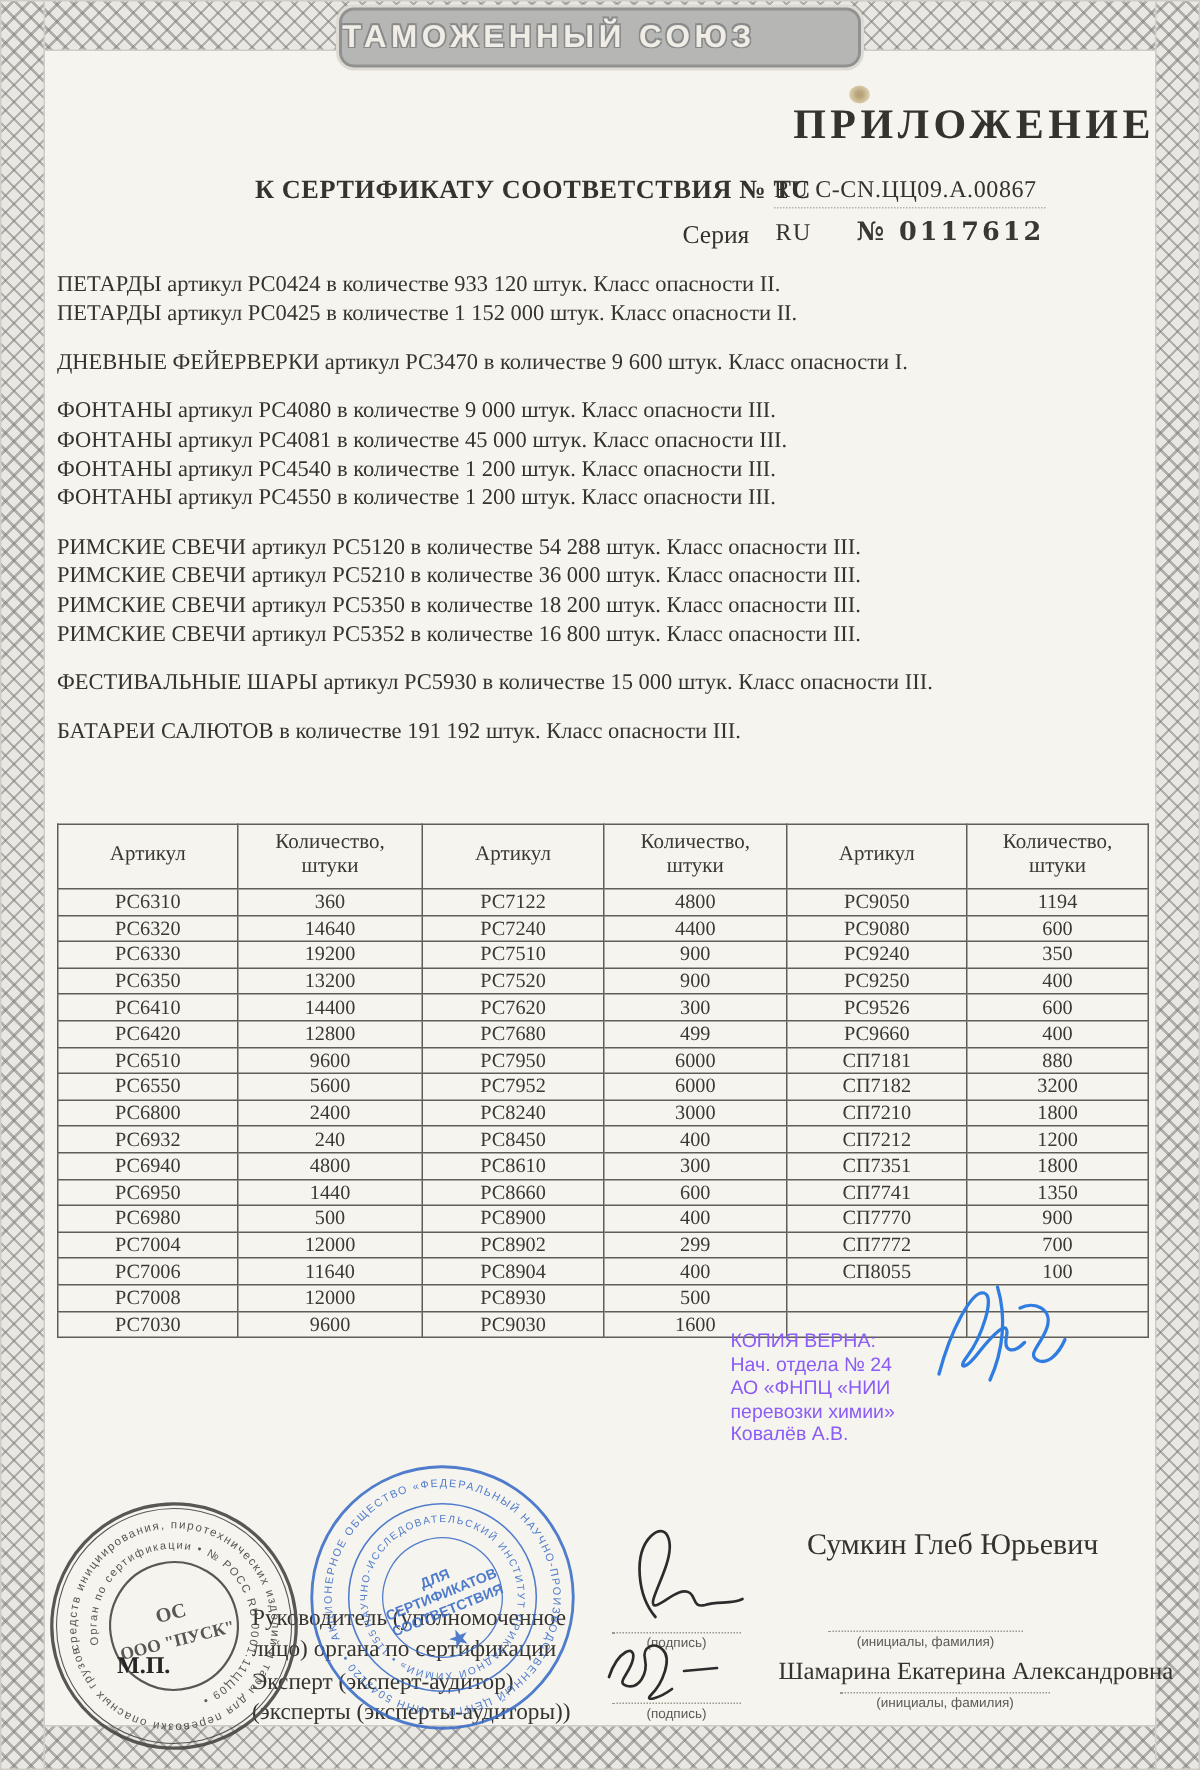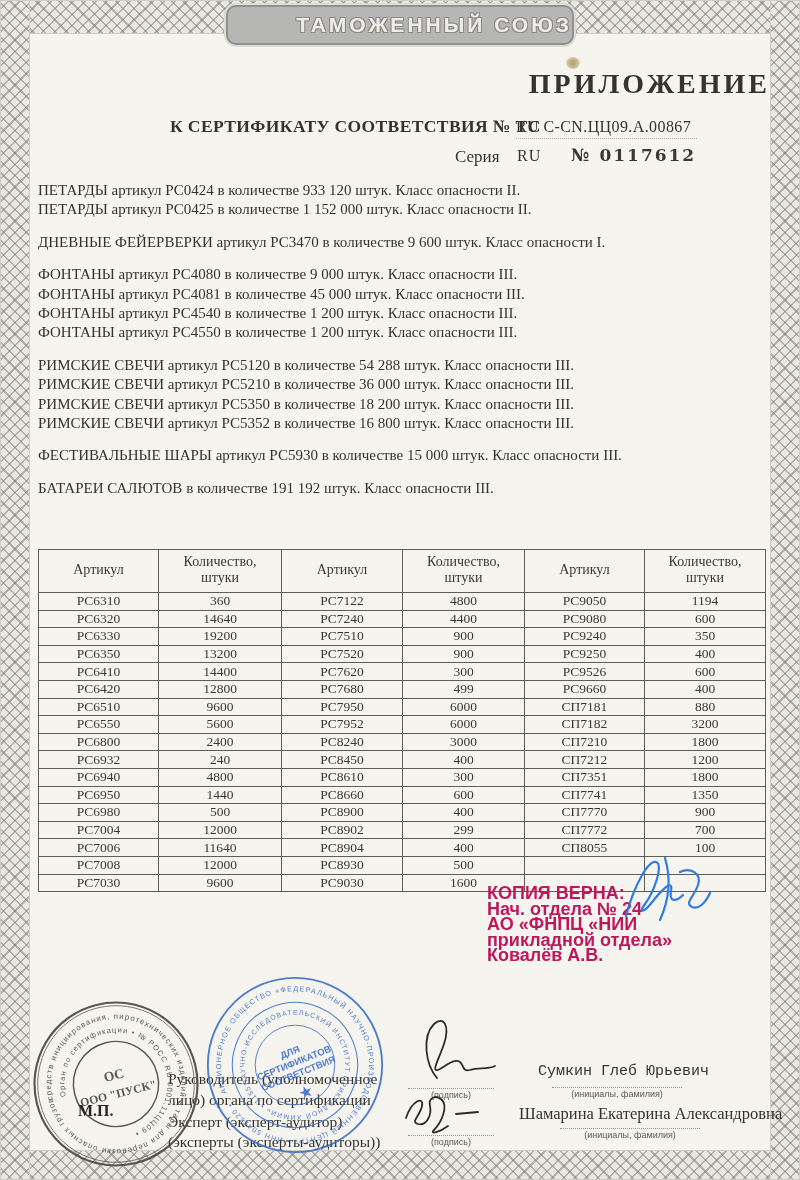--- a/index.html
+++ b/index.html
@@ -17,21 +17,21 @@
     box-shadow:inset 0 0 0 1px #cfcdc6;
   }
   .b-top{left:0;top:0;right:0;height:34px;}
   .b-bottom{left:0;bottom:0;right:0;height:30px;}
   .b-left{left:0;top:0;bottom:0;width:30px;}
   .b-right{right:0;top:0;bottom:0;width:30px;}
 
   .banner{
     position:absolute;z-index:3;left:50%;top:5px;transform:translateX(-50%);
     width:344px;height:36px;border:2px solid #919191;border-radius:10px;
-    background:#b6b6b4;display:flex;align-items:center;justify-content:flex-end;
+    background:#b6b6b4;display:flex;align-items:center;justify-content:flex-start;
     box-shadow:0 0 0 2px #dddbd4;
   }
   .banner span{
     font-family:"Liberation Sans","DejaVu Sans",sans-serif;font-weight:bold;
     font-size:21px;letter-spacing:3px;color:#efede6;
     text-shadow:1px 1px 0 #8a8a8a,-1px -1px 0 #8a8a8a,1px -1px 0 #8a8a8a,-1px 1px 0 #8a8a8a;
     white-space:nowrap;
   }
   .speck{position:absolute;z-index:2;left:566px;top:57px;width:14px;height:12px;border-radius:50%;
     background:radial-gradient(circle,#ab9566 20%,#d8c9a2 70%,transparent 100%);opacity:.85;}
@@ -57,38 +57,38 @@
     border-collapse:collapse;table-layout:fixed;
   }
   table.qty th,table.qty td{
     border:1px solid #5f5d58;text-align:center;vertical-align:middle;
     font-weight:normal;color:#3a3833;
   }
   table.qty th{font-size:14px;line-height:16px;padding:4px 2px 6px;white-space:pre-line;}
   table.qty td{font-size:13.5px;height:16.6px;line-height:14px;padding:0 2px;}
 
   .copy-block{position:absolute;z-index:2;left:487px;top:886px;
-    font-family:"Liberation Sans","DejaVu Sans",sans-serif;font-weight:bold;
-    font-size:18px;line-height:15.5px;color:#be185d;}
+    font-family:"Liberation Sans","DejaVu Sans",sans-serif;font-weight:normal;
+    font-size:13px;line-height:15.5px;color:#8b5cf6;}
 
   .sig{position:absolute;fill:none;stroke-linecap:round;stroke-linejoin:round;}
   .sig-blue{z-index:5;left:612px;top:850px;}
   .sig1{z-index:5;left:405px;top:1014px;}
   .sig2{z-index:5;left:398px;top:1092px;}
 
   .role1{position:absolute;z-index:3;left:168px;top:1068px;font-size:15.5px;line-height:21px;}
   .role2{position:absolute;z-index:3;left:168px;top:1112px;font-size:15.5px;line-height:20px;}
 
   .caption{
     position:absolute;z-index:3;font-family:"Liberation Sans","DejaVu Sans",sans-serif;
     font-size:9px;color:#5c5a55;text-align:center;border-top:1px dotted #9a978f;padding-top:1px;
   }
   .cap-sign1{left:408px;top:1088px;width:86px;}
   .cap-sign2{left:408px;top:1135px;width:86px;}
-  .name1{position:absolute;z-index:3;left:538px;top:1063px;font-size:15px;white-space:nowrap;font-family:Liberation Mono, monospace;}
+  .name1{position:absolute;z-index:3;left:538px;top:1019px;font-size:20px;white-space:nowrap;}
   .name2{position:absolute;z-index:3;left:519px;top:1104px;font-size:16.5px;white-space:nowrap;}
   .cap-name1{left:552px;top:1087px;width:130px;border-top:1px dotted #9a978f;}
   .cap-name2{left:560px;top:1128px;width:140px;border-top:1px dotted #9a978f;}
   .mp-label{position:absolute;z-index:6;left:78px;top:1086px;font-size:16px;font-weight:bold;color:#262626;margin-top:16px;}
 
   .stamp{position:absolute;z-index:4;}
   .stamp-os{left:30px;top:998px;transform:rotate(-14deg);opacity:.92;}
   .stamp-blue{left:205px;top:975px;transform:rotate(-22deg);opacity:.88;}
   .stamp-os text{fill:#4b4a47;}
   .stamp-os circle{stroke:#4b4a47;fill:none;}
@@ -307,21 +307,21 @@
           <td></td>
           <td></td>
         </tr>
       </tbody>
   </table>
 
   <div class="copy-block">
     <div>КОПИЯ ВЕРНА:</div>
     <div>Нач. отдела № 24</div>
     <div>АО «ФНПЦ «НИИ</div>
-    <div>прикладной отдела»</div>
+    <div>перевозки химии»</div>
     <div>Ковалёв А.В.</div>
   </div>
 
   <svg class="sig sig-blue" width="110" height="82" viewBox="0 0 110 82" style="stroke:#2f7de0;stroke-width:2.2;">
     <path d="M14 66 C22 36 36 10 44 12 C52 14 42 42 33 54 C26 63 31 64 41 51 C53 36 61 30 59 41 C57 51 63 53 71 45"></path>
     <path d="M53 8 C59 28 57 50 48 70"></path>
     <path d="M68 22 C78 17 90 23 86 35 C82 47 72 53 80 57 C87 60 94 52 98 43"></path>
   </svg>
 
   <div class="role1">

